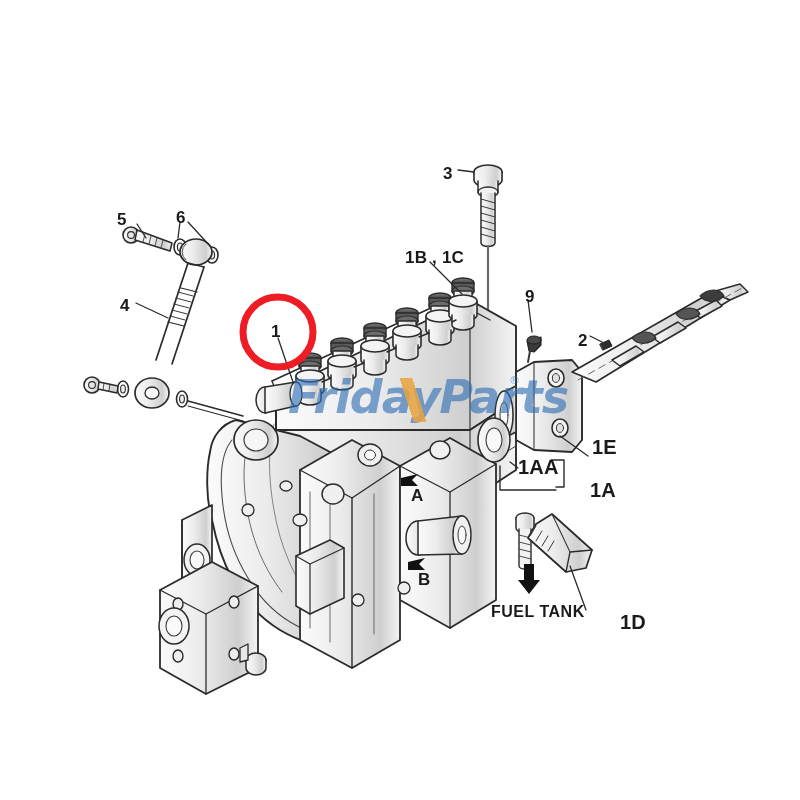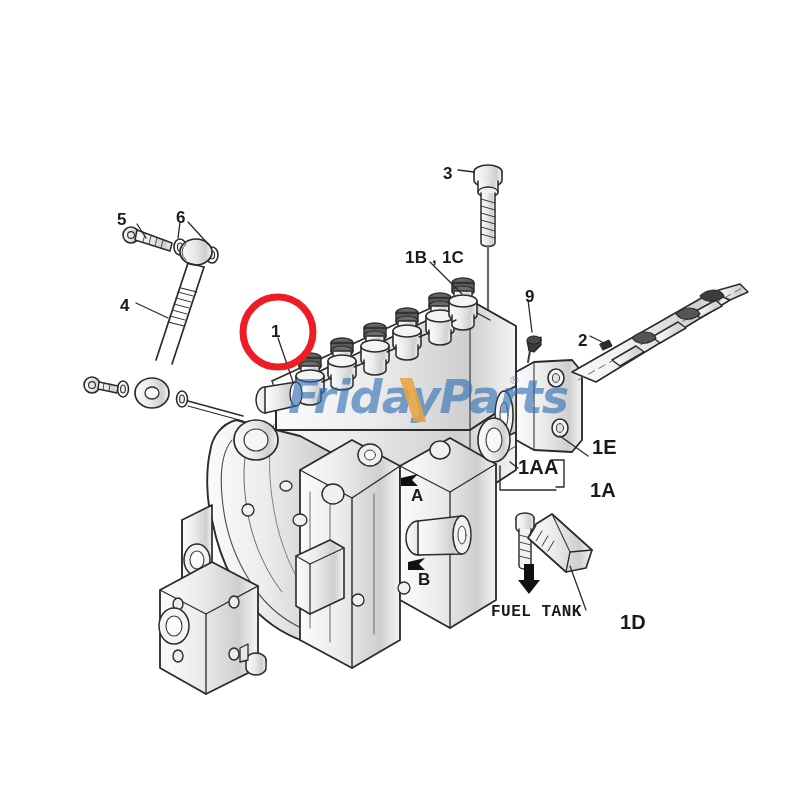--- a/index.html
+++ b/index.html
@@ -2,21 +2,21 @@
 <html><head>
 <meta charset="utf-8">
 <style>
   html,body{margin:0;padding:0;background:#ffffff;}
   body{width:800px;height:800px;overflow:hidden;font-family:"Liberation Sans",sans-serif;}
   #stage{position:relative;width:800px;height:800px;background:#ffffff;}
   svg.layer{position:absolute;left:0;top:0;width:800px;height:800px;}
   .lbl{position:absolute;font-family:"Liberation Sans",sans-serif;color:#1a1a1a;
        font-size:17px;font-weight:600;white-space:nowrap;letter-spacing:.2px;}
   .lbl.sm{font-size:20px;}
-  .lbl.tank{font-size:16px;font-weight:700;letter-spacing:.5px;font-family:Liberation Mono, monospace;}
+  .lbl.tank{font-size:16px;font-weight:700;letter-spacing:.5px;}
   .wm{position:absolute;left:288px;top:372px;width:224px;height:56px;
       pointer-events:none;}
   .wm-text{font-family:"DejaVu Sans",sans-serif;font-style:italic;font-weight:bold;
       font-size:46px;color:#2f6fb5;opacity:.62;letter-spacing:-1px;
       position:absolute;left:0;top:0;line-height:50px;}
   .wm-reg{position:absolute;right:-8px;top:2px;font-size:11px;color:#2f6fb5;opacity:.6;
       font-family:"DejaVu Sans",sans-serif;font-style:normal;font-weight:normal;}
   .wm-slash{position:absolute;left:92px;top:6px;width:66px;height:44px;
       background:linear-gradient(72deg,transparent 42%,#e8a33d 42%,#e8a33d 58%,transparent 58%);
       opacity:.85;}

